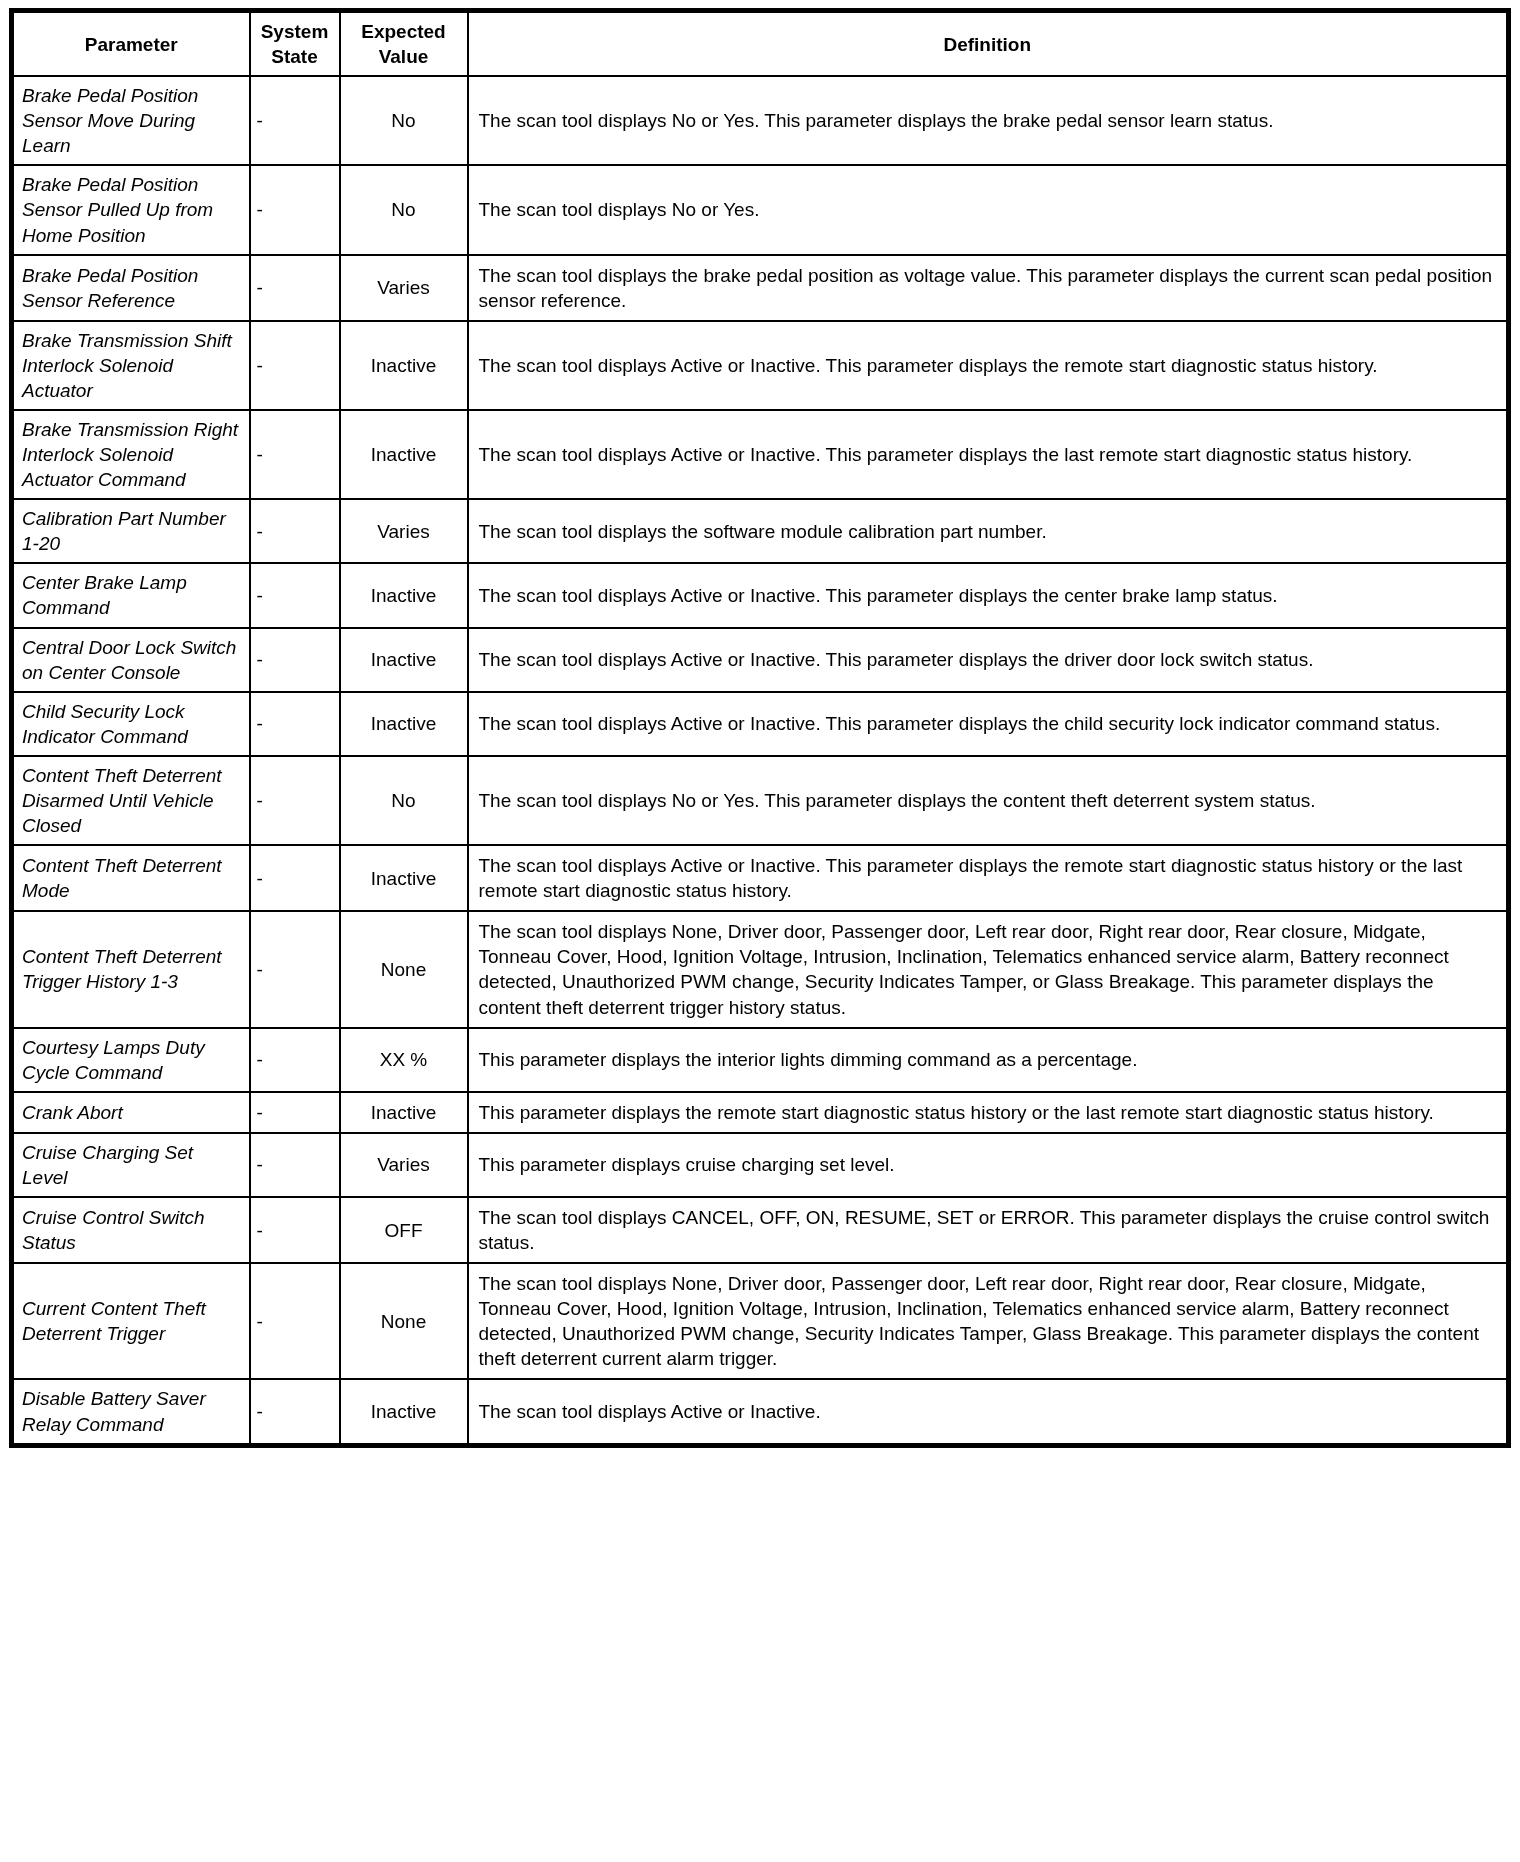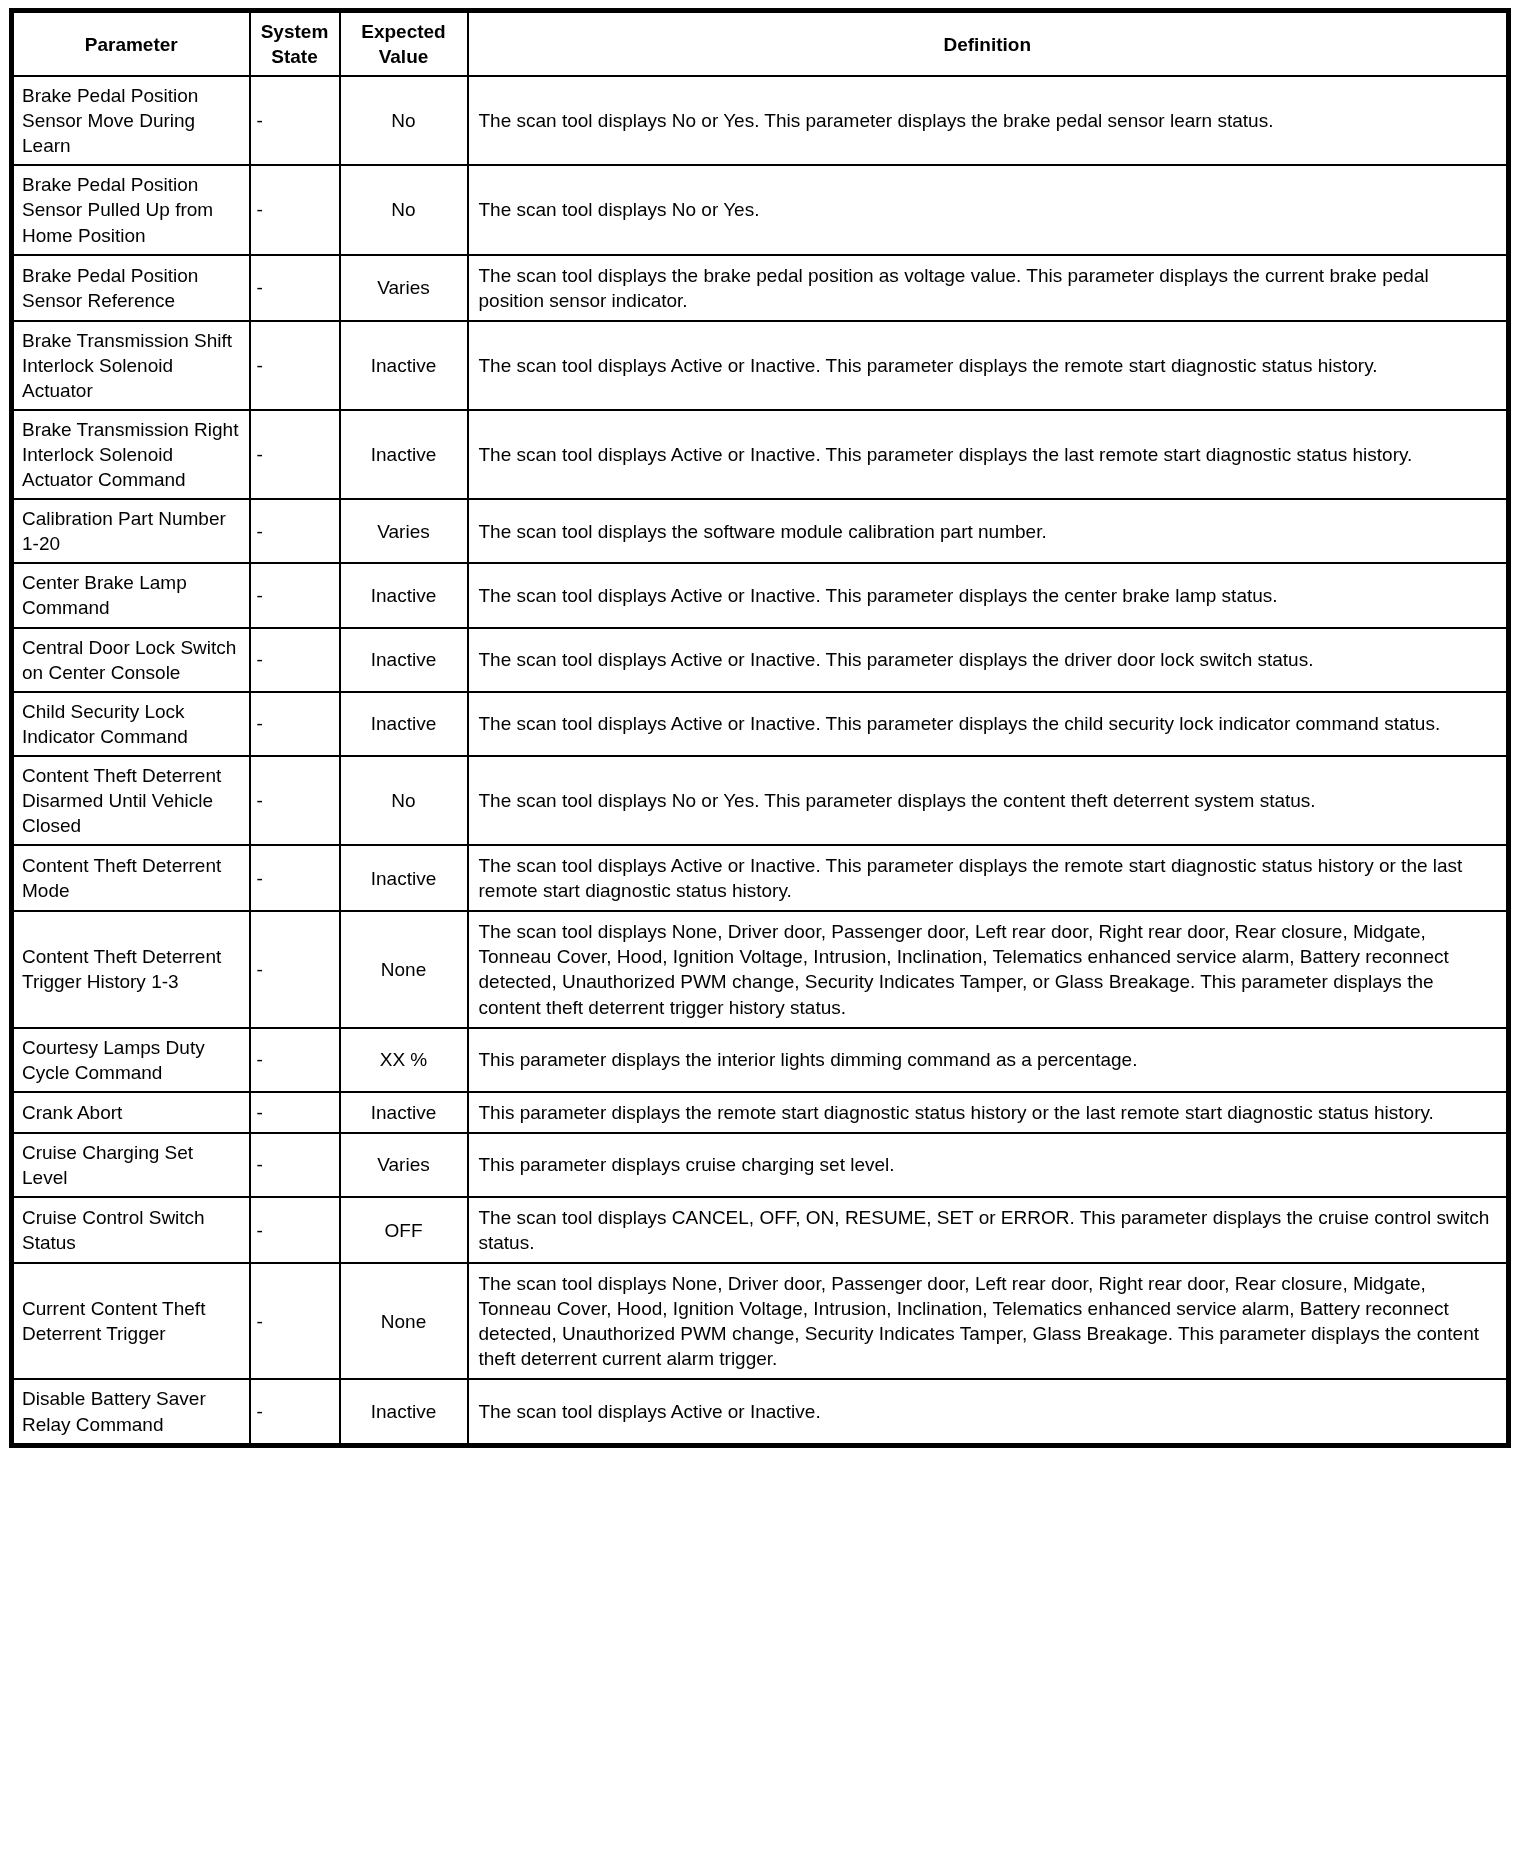--- a/index.html
+++ b/index.html
@@ -32,20 +32,21 @@
     word-wrap: break-word;
   }
   .param-table th {
     font-weight: bold;
     text-align: center;
     padding: 6px 3px;
     vertical-align: middle;
   }
   .param-table td.cell-parameter {
     padding: 6px 6px 6px 8px;
+    font-style: italic;
   }
   .param-table td.cell-system-state {
     padding-left: 6px;
   }
   .param-table td.cell-expected-value {
     padding-left: 8px;
     text-align: center;
   }
   .param-table td.cell-definition {
     padding: 7px 10px;
@@ -84,21 +85,21 @@
         <tr>
           <td class="cell-parameter">Brake Pedal Position Sensor Pulled Up from Home Position</td>
           <td class="cell-system-state">-</td>
           <td class="cell-expected-value">No</td>
           <td class="cell-definition">The scan tool displays No or Yes.</td>
         </tr>
         <tr>
           <td class="cell-parameter">Brake Pedal Position Sensor Reference</td>
           <td class="cell-system-state">-</td>
           <td class="cell-expected-value">Varies</td>
-          <td class="cell-definition">The scan tool displays the brake pedal position as voltage value. This parameter displays the current brake pedal position sensor indicator.</td>
+          <td class="cell-definition">The scan tool displays the brake pedal position as voltage value. This parameter displays the current scan pedal position sensor reference.</td>
         </tr>
         <tr>
           <td class="cell-parameter">Brake Transmission Shift Interlock Solenoid Actuator</td>
           <td class="cell-system-state">-</td>
           <td class="cell-expected-value">Inactive</td>
           <td class="cell-definition">The scan tool displays Active or Inactive. This parameter displays the remote start diagnostic status history.</td>
         </tr>
         <tr>
           <td class="cell-parameter">Brake Transmission Right Interlock Solenoid Actuator Command</td>
           <td class="cell-system-state">-</td>

